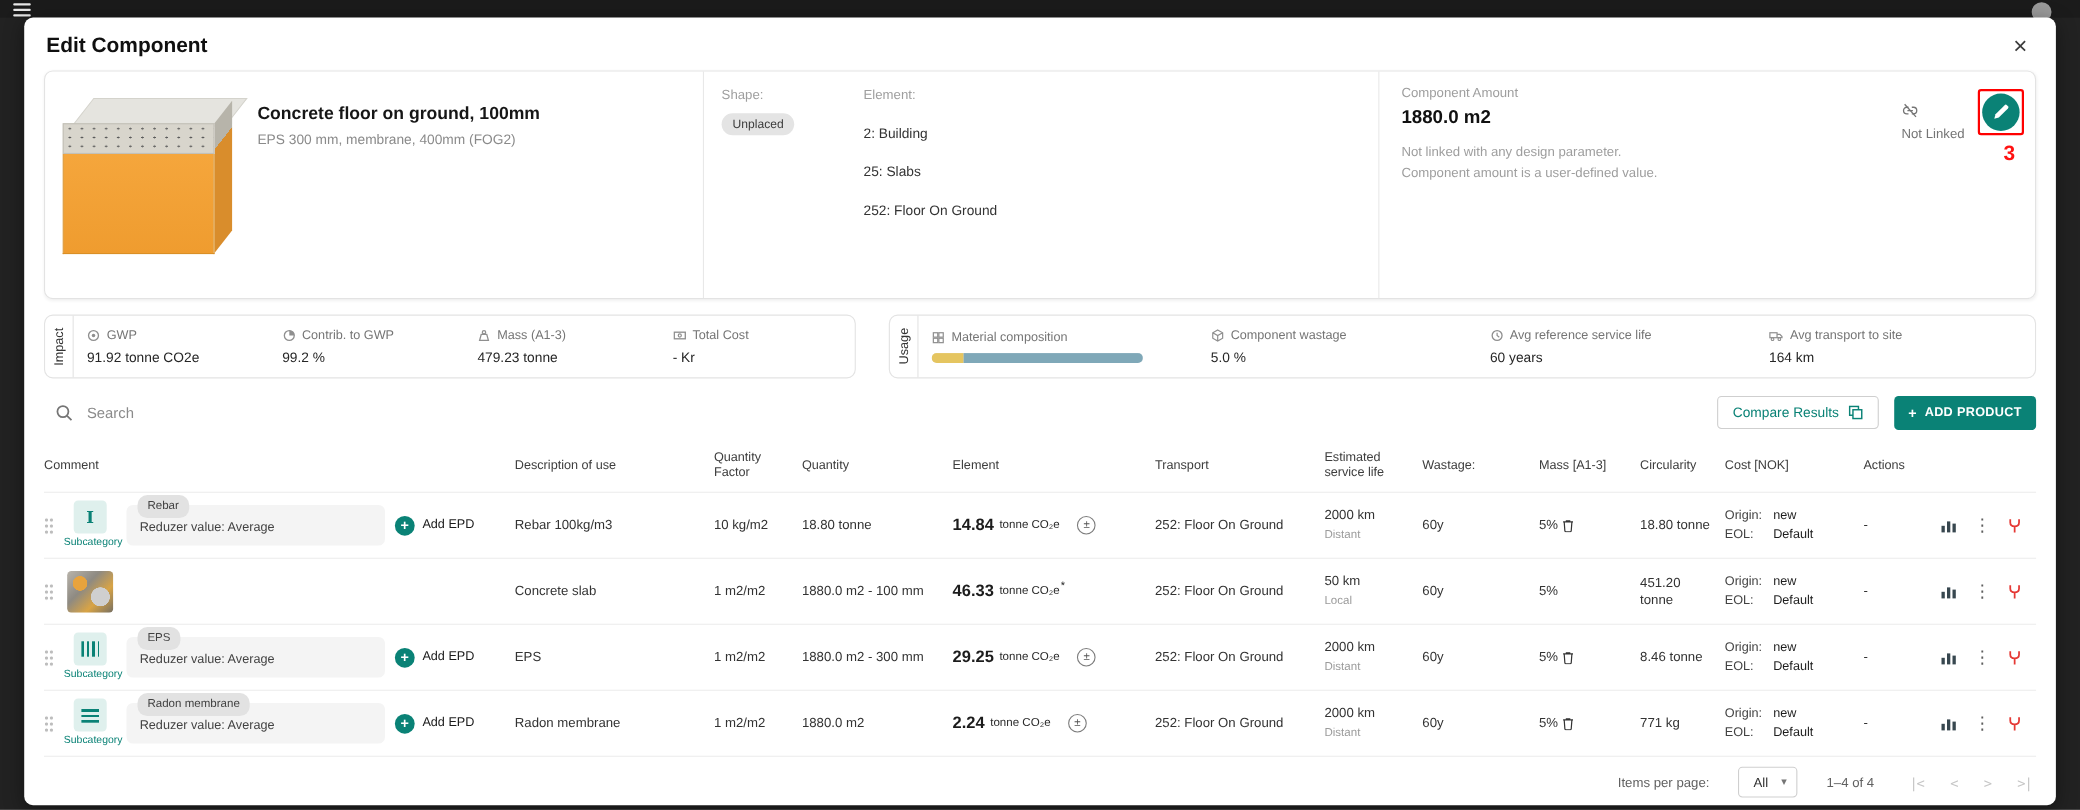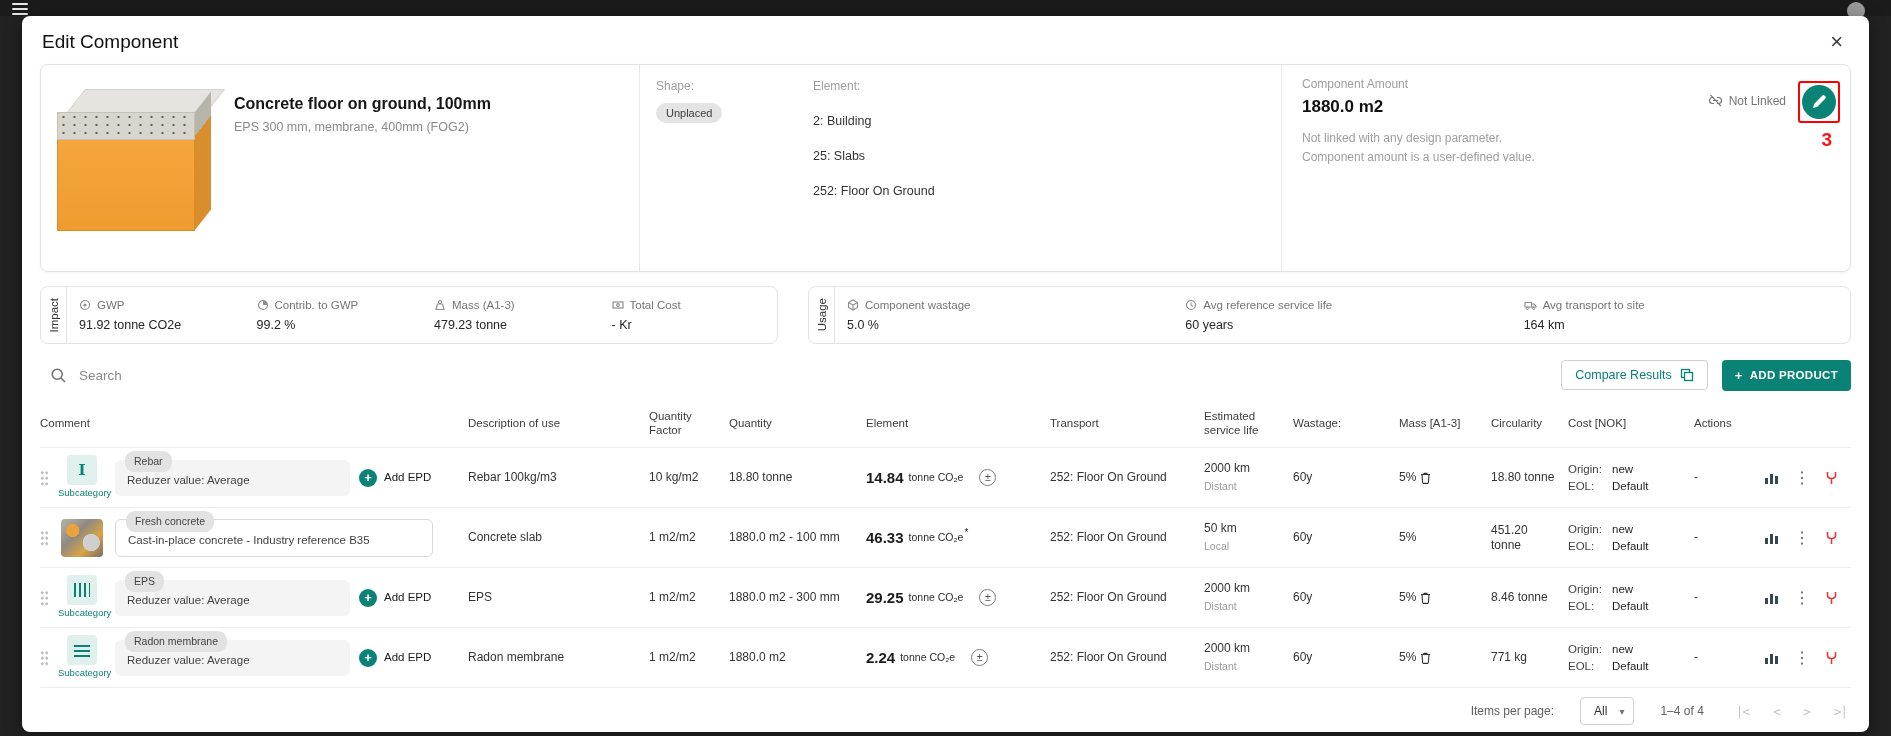--- a/index.html
+++ b/index.html
@@ -6,47 +6,47 @@
     font-family:"Liberation Sans","DejaVu Sans",sans-serif;-webkit-font-smoothing:antialiased;}
   
   .topbar{position:absolute;left:0;top:0;right:0;height:16px;background:#1b1b1b;}
   .hamburger{position:absolute;left:12px;top:3px;width:16px;}
   .hamburger span{display:block;height:2px;background:#e8e8e8;margin-bottom:3px;border-radius:1px;}
   .avatar{position:absolute;right:26px;top:2px;width:18px;height:18px;border-radius:50%;background:#9a9a9a;}
   
   .modal{position:absolute;left:22px;right:22px;top:16px;bottom:4px;background:#fff;border-radius:8px;
     padding:0 18px;box-sizing:border-box;box-shadow:0 4px 18px rgba(0,0,0,.4);}
   .modal-head{display:flex;justify-content:space-between;align-items:center;padding:13px 2px 9px;}
-  .modal-title{font-size:19px;font-weight:400;color:#101010;}
+  .modal-title{font-size:19px;font-weight:700;color:#101010;}
   .close{font-size:22px;color:#3c3c3c;cursor:pointer;line-height:1;padding:2px 6px;}
   
   .info-card{border:1px solid #e3e3e3;border-radius:8px;height:208px;display:flex;box-shadow:0 1px 3px rgba(0,0,0,.06);box-sizing:border-box;}
   .sec{box-sizing:border-box;height:100%;}
   .sec-product{flex:0 0 599px;border-right:1px solid #e8e8e8;display:flex;gap:15px;padding:14px 0 12px 8px;}
   .prod-img{width:170px;height:162px;position:relative;flex:0 0 auto;}
   .slab-top{position:absolute;left:26px;top:10px;width:138px;height:24px;background:#e5e4df;transform:skewX(-38deg);border:1px solid #d4d3cc;}
   .slab-side{position:absolute;left:146px;top:33px;width:16px;height:118px;background:linear-gradient(#b7b4aa 0 24px,#d98d2c 24px);transform:skewY(-52deg);transform-origin:top left;}
   .slab-front{position:absolute;left:8px;top:33px;width:138px;height:118px;}
   .slab-concrete{height:26px;background:#d8d5cc;background-image:radial-gradient(#5a5a5a 1px,transparent 1.4px);background-size:11px 8px;border:1px solid #c3c0b7;}
   .slab-eps{height:90px;background:linear-gradient(180deg,#f5a63c,#ef9c2f);border:1px solid #da8f25;border-top:none;}
   .prod-text{padding-top:16px;}
   .prod-name{font-size:16px;font-weight:700;color:#161616;}
   .prod-sub{font-size:12.5px;color:#8a8a8a;margin-top:7px;}
   .sec-label{font-size:12px;color:#9e9e9e;}
   .sec-shape{flex:0 0 145px;padding:14px 0 0 16px;}
   .chip{display:inline-block;background:#e4e4e4;color:#3c3c3c;font-size:11px;padding:4px 10px;border-radius:11px;margin-top:10px;white-space:nowrap;}
-  .sec-element{flex:0 0 468px;padding:14px 0 0 0;margin-left:28px;}
+  .sec-element{flex:0 0 468px;padding:14px 0 0 0;}
   .el-item{font-size:12.5px;color:#333;margin-top:21px;}
   .el-item:first-of-type{margin-top:13px;}
   .sec-amount{flex:1;border-left:1px solid #e8e8e8;padding:12px 10px 0 20px;display:flex;justify-content:space-between;}
   .amount-value{font-size:17px;font-weight:700;color:#111;margin-top:6px;}
   .amount-note{font-size:12px;color:#9e9e9e;line-height:19px;}
   .amount-note.first{margin-top:12px;}
   .amount-right{display:flex;align-items:flex-start;gap:12px;padding-top:4px;}
-  .not-linked{display:flex;align-items:center;gap:6px;color:#757575;font-size:12px;margin-top:12px;white-space:nowrap;}
+  .not-linked{display:flex;gap:6px;color:#757575;font-size:12px;margin-top:12px;white-space:nowrap;flex-direction:column;}
   .pencil-wrap{position:relative;padding-bottom:30px;}
   .annot-box{border:2px solid #ff0000;border-radius:3px;padding:2px;display:inline-block;}
   .pencil-btn{width:34px;height:34px;border-radius:50%;background:#0a8276;border:none;display:flex;align-items:center;justify-content:center;cursor:pointer;}
   .annot-num{position:absolute;right:8px;top:48px;color:#ff1212;font-size:19px;font-weight:700;}
   
   .strips{display:flex;gap:30px;margin-top:14px;}
   .strip{border:1px solid #e3e3e3;border-radius:8px;height:58px;display:flex;box-sizing:border-box;}
   .strip-impact{flex:0 0 738px;}
   .strip-usage{flex:1;}
   .strip-label{width:25px;border-right:1px solid #e3e3e3;display:flex;align-items:center;justify-content:center;flex:0 0 auto;}
@@ -244,20 +244,37 @@
     </div>
 
     <div class="strip strip-usage">
       <div class="strip-label">
           <span>Usage</span>
         </div>
       <div class="metrics">
         <div class="metric">
           <div class="metric-head">
             <svg width="12" height="12" viewBox="0 0 12 12">
+                <g fill="none" stroke="#8f8f8f" stroke-width="1.1">
+                  <rect x="1.5" y="1.5" width="4" height="4"></rect>
+                  <rect x="6.5" y="1.5" width="4" height="4"></rect>
+                  <rect x="1.5" y="6.5" width="4" height="4"></rect>
+                  <rect x="6.5" y="6.5" width="4" height="4"></rect>
+                </g>
+              </svg>
+            <span>Material composition</span>
+          </div>
+          <div class="comp-bar" id="comp-bar">
+              <div style="width: 15%; background: rgb(229, 197, 96);"></div>
+              <div style="width: 85%; background: rgb(127, 168, 184);"></div>
+            </div>
+        </div>
+        <div class="metric">
+          <div class="metric-head">
+            <svg width="12" height="12" viewBox="0 0 12 12">
                 <path d="M6 1 L10.5 3.5 v5 L6 11 L1.5 8.5 v-5 Z M1.5 3.5 L6 6 l4.5-2.5 M6 6 v5" fill="none" stroke="#8f8f8f" stroke-width="1.1"></path>
               </svg>
             <span>Component wastage</span>
           </div>
           <div class="metric-value">5.0 %</div>
         </div>
         <div class="metric">
           <div class="metric-head">
             <svg width="12" height="12" viewBox="0 0 12 12">
                 <circle cx="6" cy="6" r="4.5" fill="none" stroke="#8f8f8f" stroke-width="1.2"></circle>
@@ -381,24 +398,20 @@
         </button>
     </div>
   </div>
 
   <div class="tgrid trow">
     <div class="cell desc-cell">
       <span class="drag"></span>
       <div class="cat">
         <div class="thumb"></div>
       </div>
-      <div class="desc-box white">
-        <span class="tag-chip">Fresh concrete</span>
-        <span class="desc-text">Cast-in-place concrete - Industry reference B35</span>
-      </div>
     </div>
     <div class="cell">Concrete slab</div>
     <div class="cell">1 m2/m2</div>
     <div class="cell">1880.0 m2 - 100 mm</div>
     <div class="cell gwp-cell">
       <span class="gwp-num">46.33</span>
       <span class="gwp-unit">tonne CO₂e</span>
       <span class="gwp-note">*</span>
     </div>
     <div class="cell">252: Floor On Ground</div>

